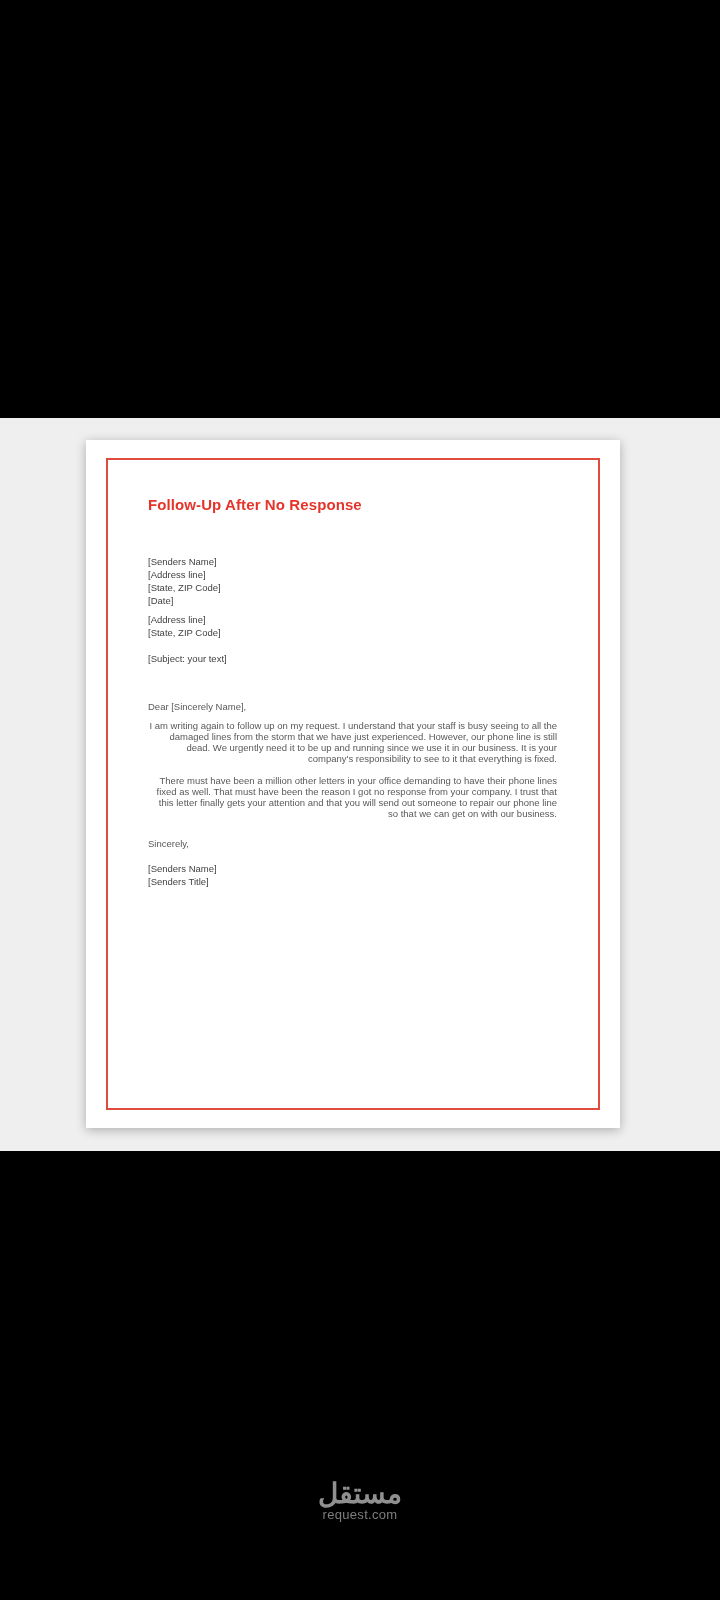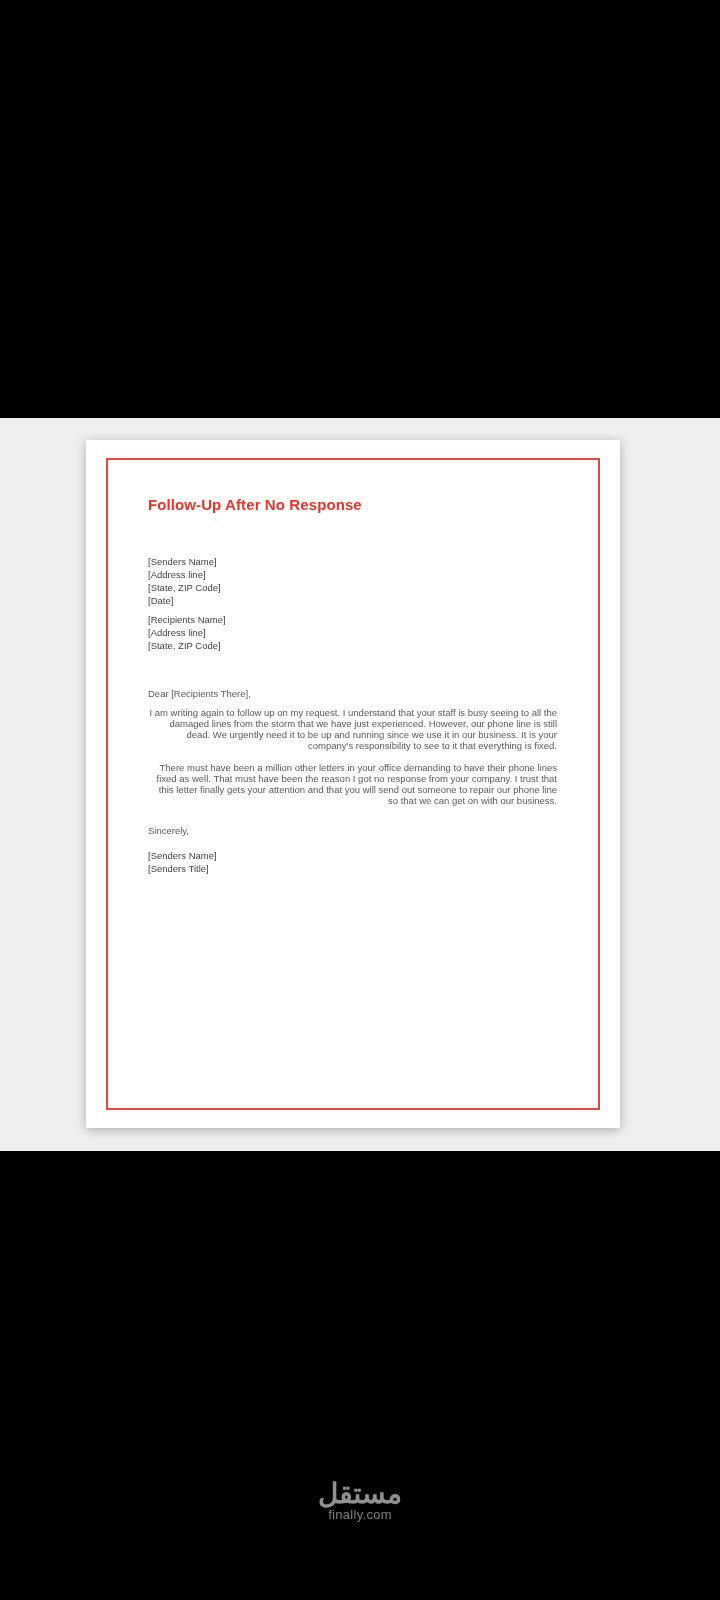--- a/index.html
+++ b/index.html
@@ -145,42 +145,42 @@
 
         <div class="sender-block">
           <div class="addr-line">[Senders Name]</div>
           <div class="addr-line">[Address line]</div>
           <div class="addr-line">[State, ZIP Code]</div>
         </div>
 
         <div class="date-line">[Date]</div>
 
         <div class="recipient-block">
-          <div class="addr-line">[Recipients Name]</div>
           <div class="addr-line">[Address line]</div>
           <div class="addr-line">[State, ZIP Code]</div>
         </div>
 
+        <div class="subject-line">[Subject: your text]</div>
 
-        <div class="salutation">Dear [Recipients There],</div>
+        <div class="salutation">Dear [Sincerely Name],</div>
 
         <div class="body-paragraph">I am writing again to follow up on my request. I understand that your staff is busy seeing to all the damaged lines from the storm that we have just experienced. However, our phone line is still dead. We urgently need it to be up and running since we use it in our business. It is your company's responsibility to see to it that everything is fixed.</div>
         <div class="body-paragraph">There must have been a million other letters in your office demanding to have their phone lines fixed as well. That must have been the reason I got no response from your company. I trust that this letter finally gets your attention and that you will send out someone to repair our phone line so that we can get on with our business.</div>
 
         <div class="closing-line">Sincerely,</div>
 
         <div class="signature-block">
           <div class="sig-line">[Senders Name]</div>
           <div class="sig-line">[Senders Title]</div>
         </div>
 
       </div>
     </div>
   </div>
 
   <div class="letterbox-bottom">
     <div class="watermark">
       <div class="watermark-logo">مستقل</div>
-      <div class="watermark-domain">finally.com</div>
+      <div class="watermark-domain">request.com</div>
     </div>
   </div>
 
 </div>
 
 </body></html>

